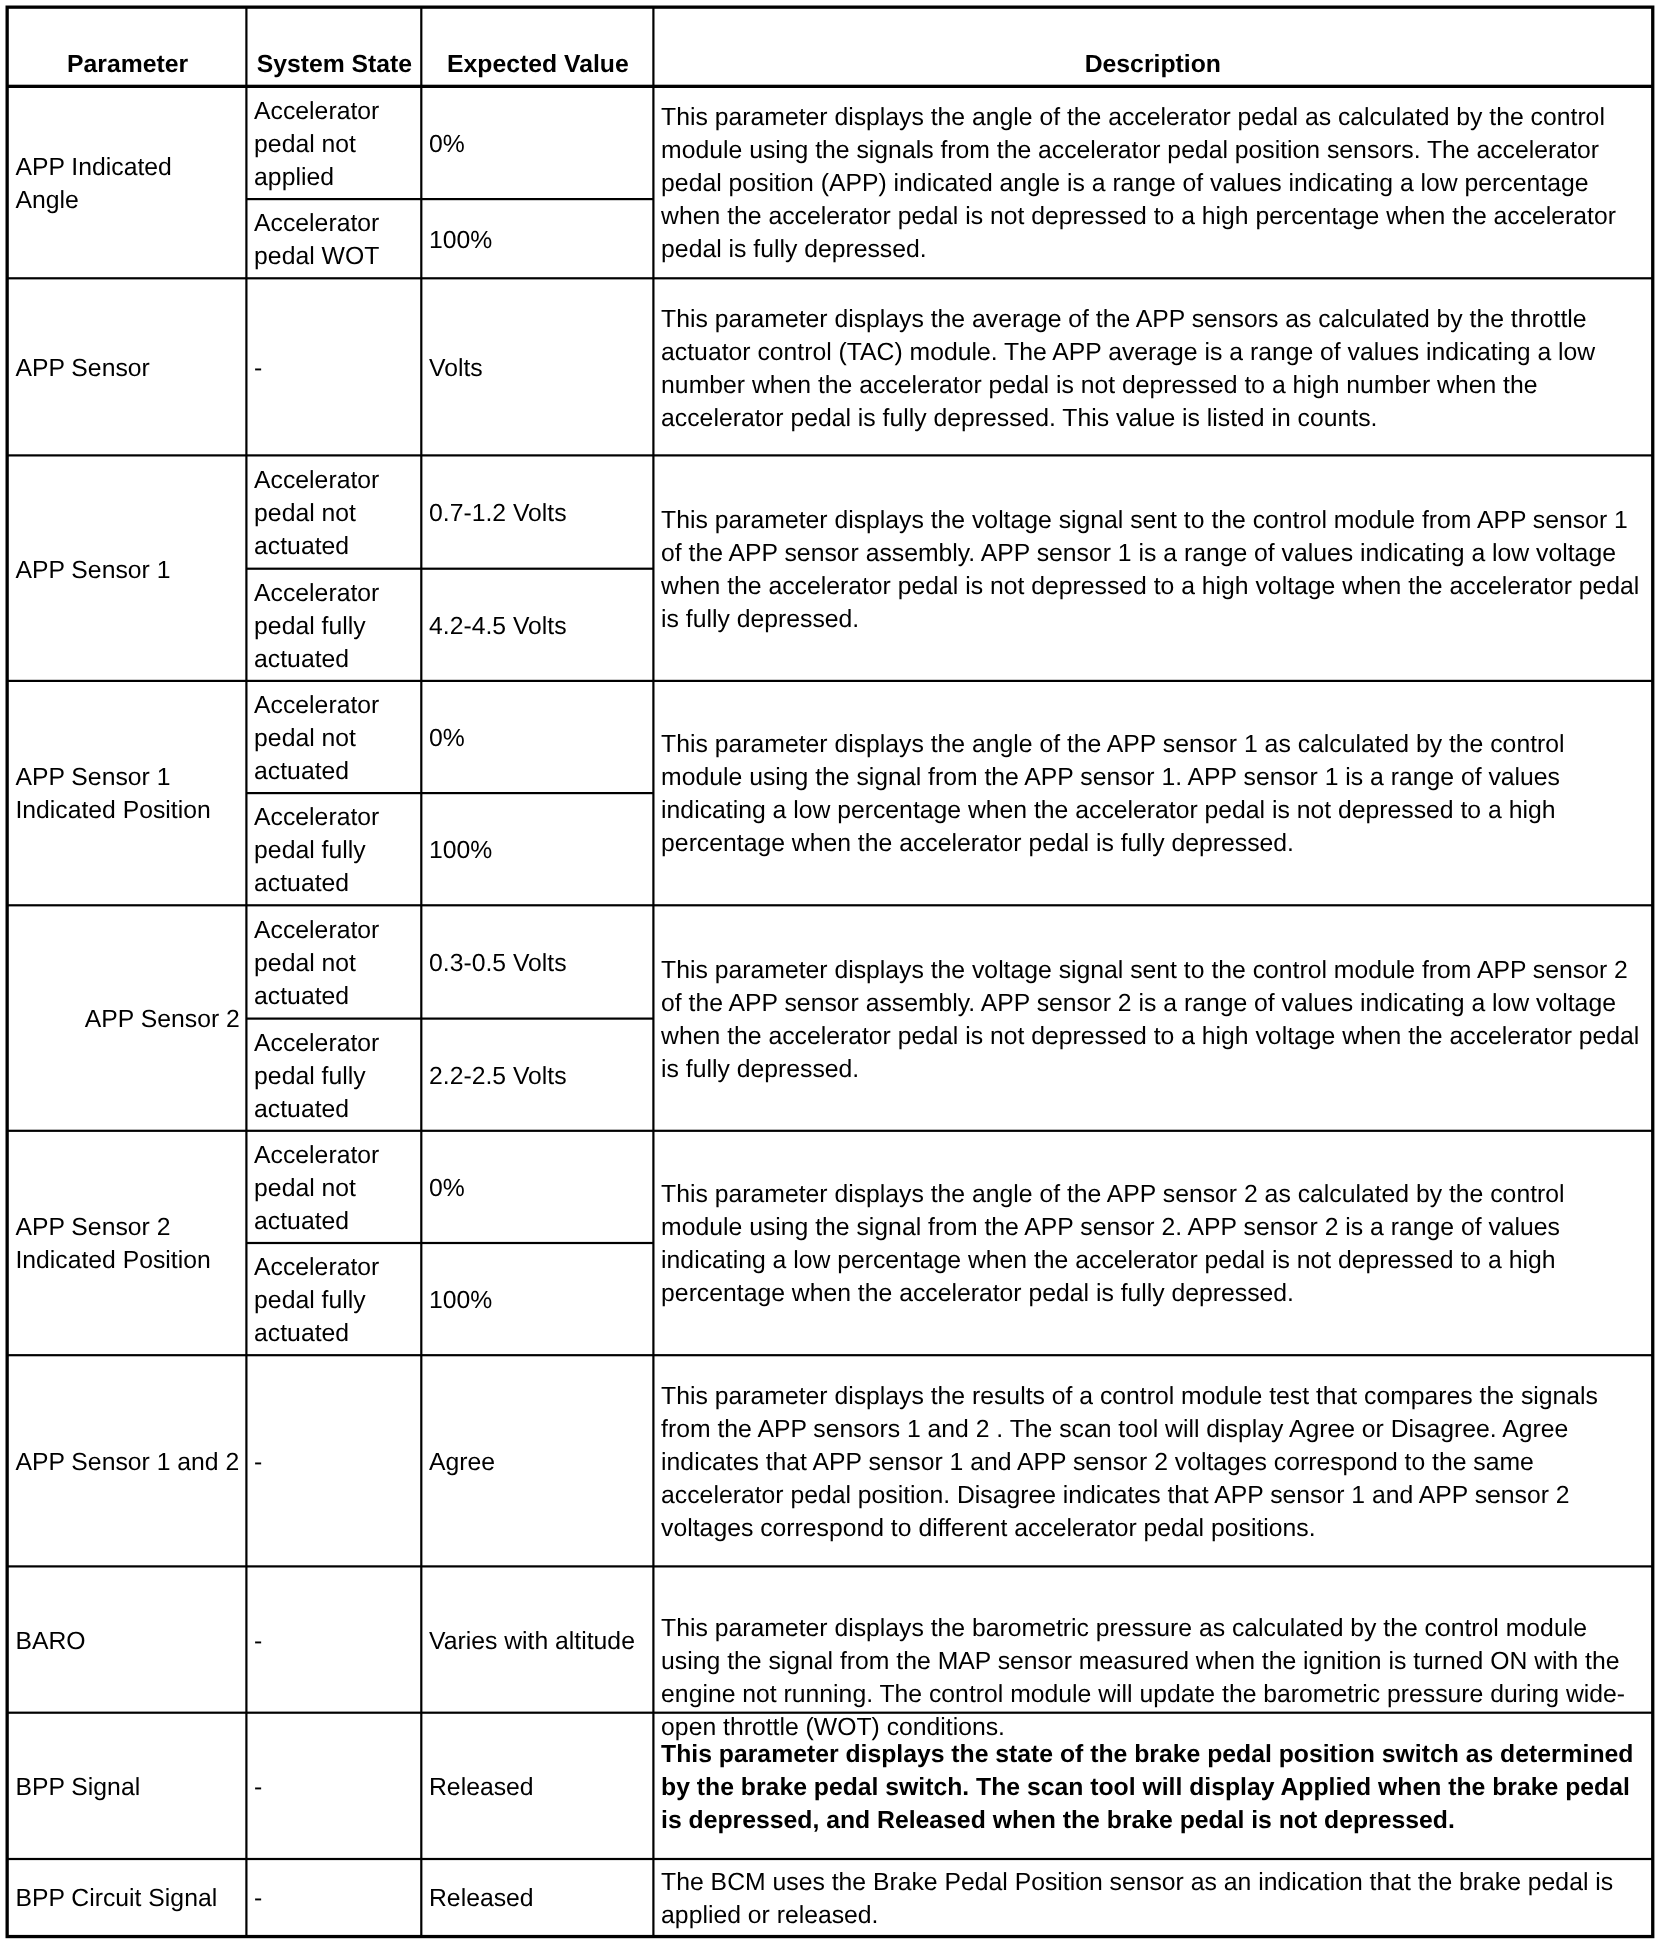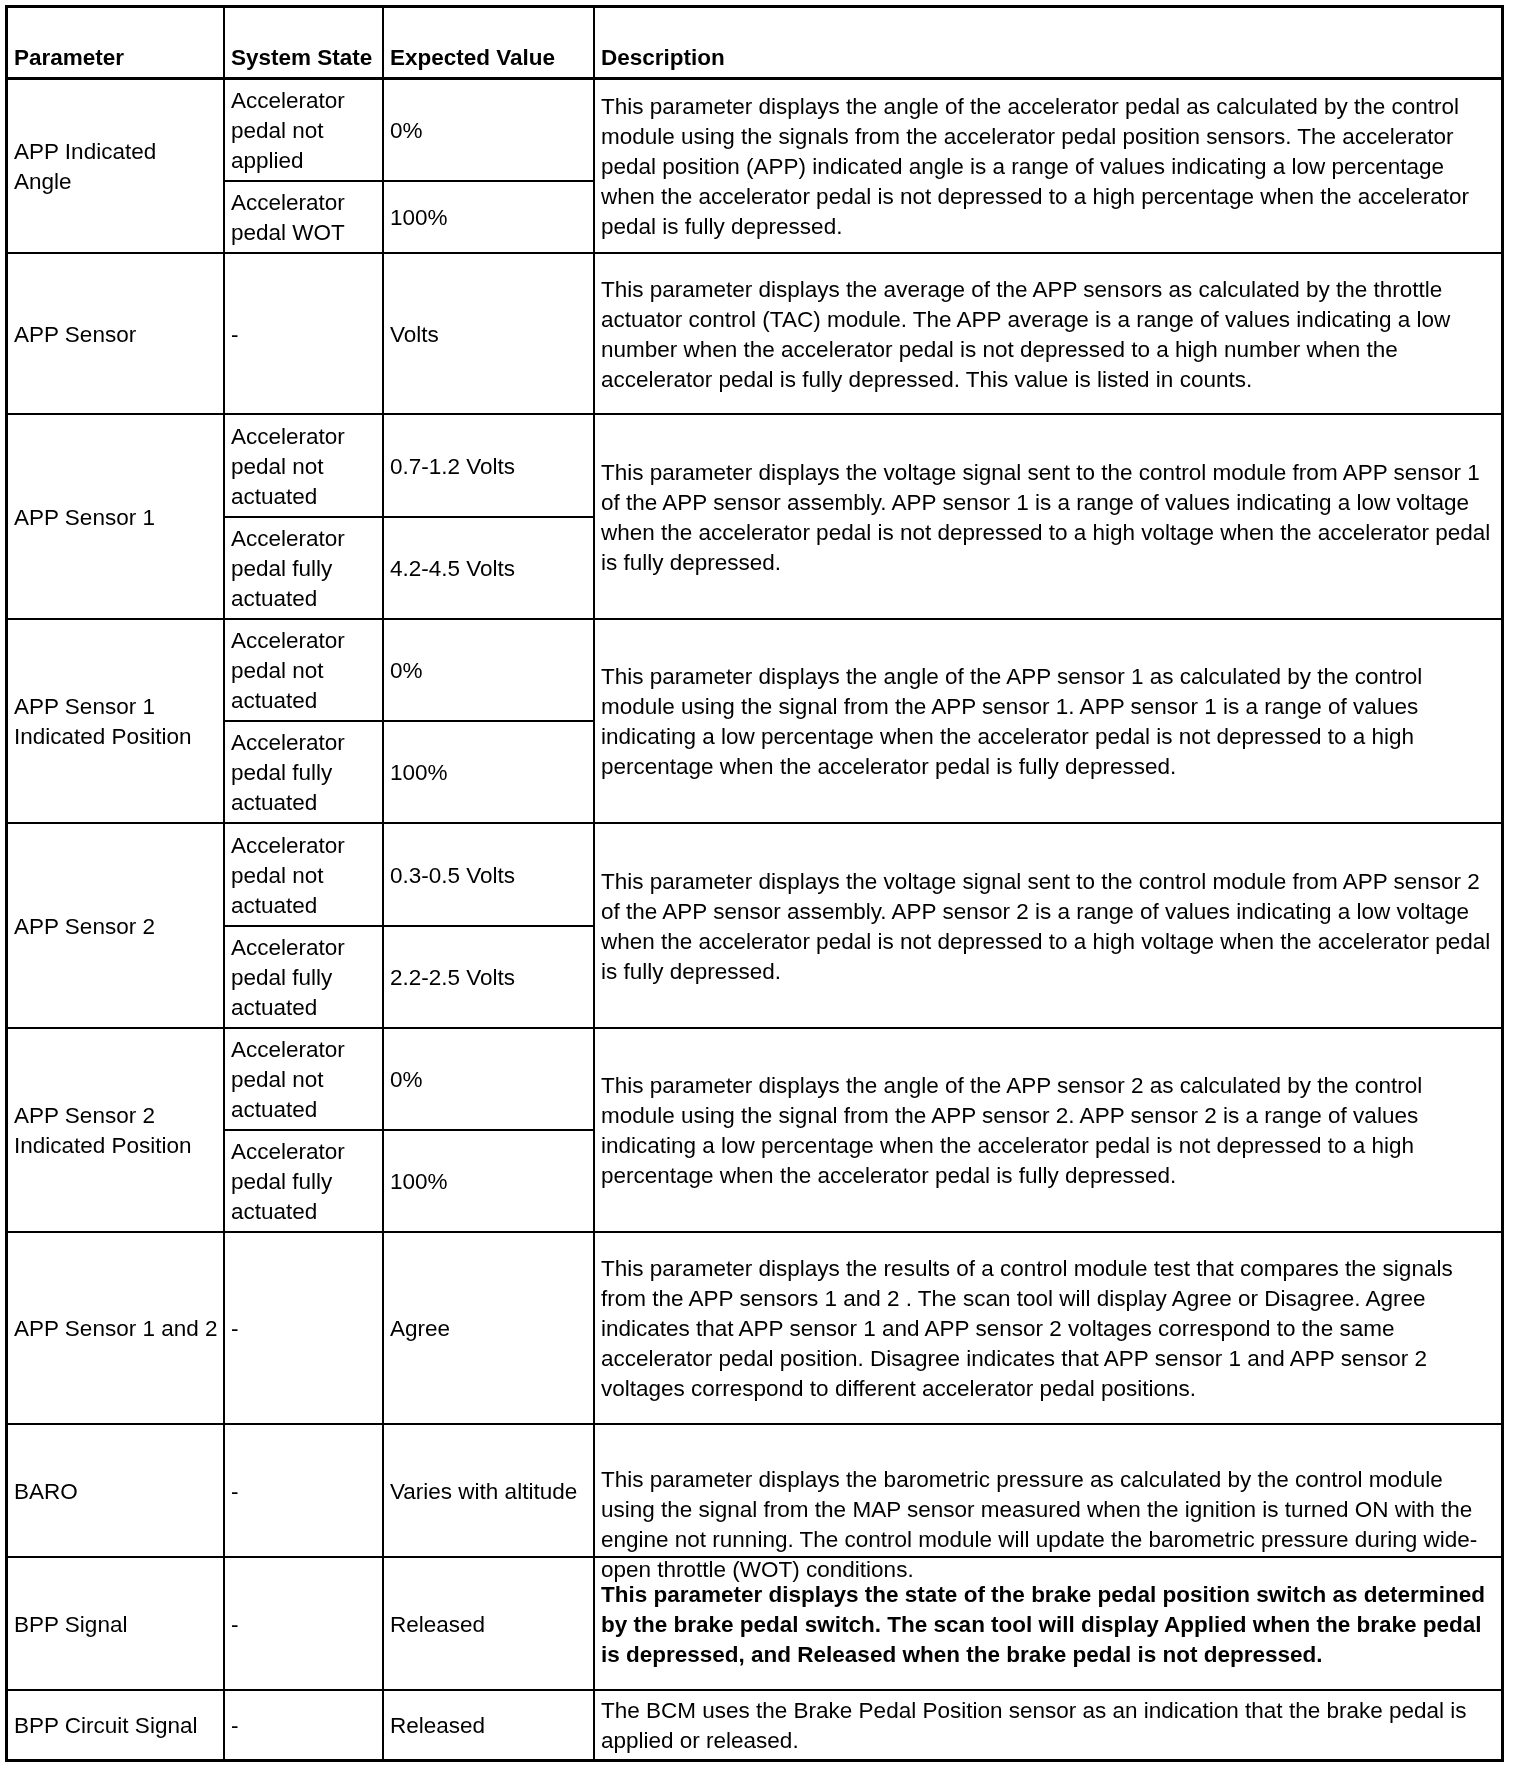--- a/index.html
+++ b/index.html
@@ -2,21 +2,21 @@
 <html><head>
 <meta charset="utf-8">
 <style>
   html, body { margin: 0; padding: 0; background: #ffffff; }
   body { width: 1520px; height: 1770px; position: relative; overflow: hidden;
          font-family: "Liberation Sans", sans-serif; color: #000; }
   .tbl { position: absolute; left: 5px; top: 5px; width: 1499px; height: 1757px;
          border: 3px solid #000; box-sizing: border-box; }
   .cell { position: absolute; box-sizing: border-box; font-size: 22.5px; line-height: 30px;
           display: flex; align-items: center; padding: 0 6px; }
-  .hdr { font-weight: bold; align-items: flex-end; text-align: center;
+  .hdr { font-weight: bold; justify-content: center; align-items: flex-end; text-align: center;
          padding-bottom: 6px; }
   .vline { position: absolute; width: 2px; background: #000; }
   .hline { position: absolute; height: 2px; background: #000; }
   .hline.thick { height: 3px; }
   .txt { display: block; }
 </style>
 </head>
 <body>
 
 <div class="tbl"></div>
@@ -99,21 +99,21 @@
   <div class="cell" style="left:225px;top:722px;width:158px;height:101px;">
     <span class="txt">Accelerator pedal fully actuated</span>
     </div>
   <div class="cell" style="left:384px;top:722px;width:210px;height:101px;">
     <span class="txt">100%</span>
     </div>
   <div class="cell" style="left:595px;top:621px;width:906px;height:202px;">
     <span class="txt">This parameter displays the angle of the APP sensor 1 as calculated by the control module using the signal from the APP sensor 1. APP sensor 1 is a range of values indicating a low percentage when the accelerator pedal is not depressed to a high percentage when the accelerator pedal is fully depressed.</span>
     </div>
 
-  <div class="cell" style="left:8px;top:825px;width:216px;height:203px;">
+  <div class="cell" style="left:8px;top:825px;width:216px;height:203px;justify-content:flex-end;">
     <span class="txt">APP Sensor 2</span>
     </div>
   <div class="cell" style="left:225px;top:825px;width:158px;height:101px;">
     <span class="txt">Accelerator pedal not actuated</span>
     </div>
   <div class="cell" style="left:384px;top:825px;width:210px;height:101px;">
     <span class="txt">0.3-0.5 Volts</span>
     </div>
   <div class="cell" style="left:225px;top:927px;width:158px;height:101px;">
     <span class="txt">Accelerator pedal fully actuated</span>

